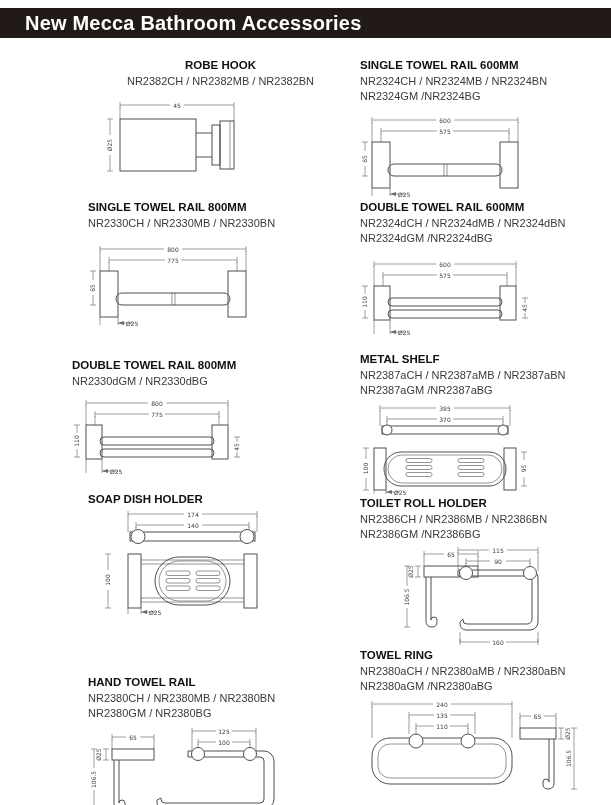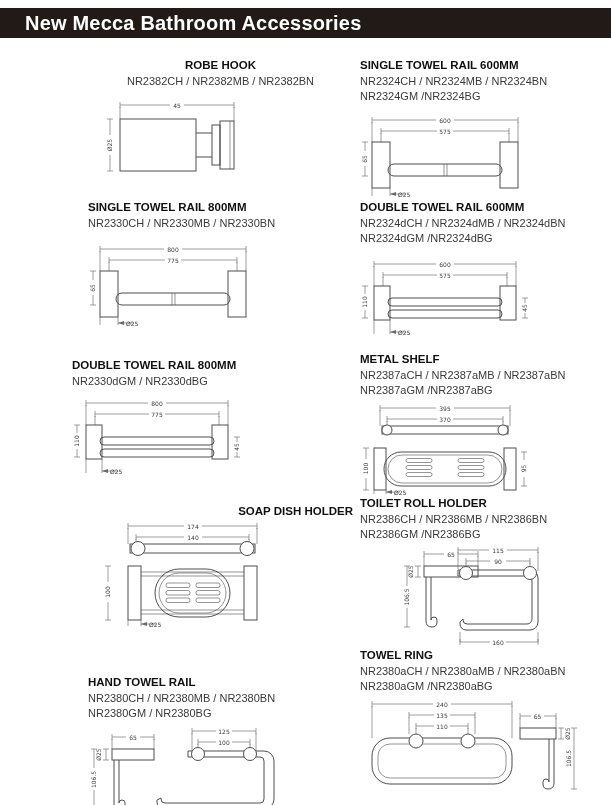--- a/index.html
+++ b/index.html
@@ -181,21 +181,21 @@
       <text class="t" x="6" y="68.5" text-anchor="middle" transform="rotate(-90 6 66.5)">100</text>
       <path class="d" d="M161 50 H167 M161 84 H167 M164 50 V84"></path>
       <rect class="w" x="160" y="58" width="8" height="17"></rect>
       <text class="t" x="164" y="68.5" text-anchor="middle" transform="rotate(-90 164 66.5)">95</text>
       <path class="d" d="M14 88 V92 M26 88 V92 M26 90 H40"></path>
       <path class="arr" d="M26 90 L32 88 L32 92 Z"></path>
       <text class="t" x="34" y="92.5">Ø25</text>
     </svg>
   </div>
 
-  <div class="product" style="left:88px; top:504px;text-align:right;">
+  <div class="product" style="left:88px; top:492px;">
     <div class="ptitle">SOAP DISH HOLDER</div>
     <svg width="185" height="108" viewBox="0 0 185 108" style="margin:2px 0 0 12px;">
       <path class="d" d="M28 3 V9 M157 3 V9 M28 6 H157"></path>
       <rect class="w" x="84" y="1.5" width="18" height="9"></rect>
       <text class="t" x="93" y="8.5" text-anchor="middle">174</text>
       <path class="d" d="M36 14 V20 M149 14 V20 M36 17 H149"></path>
       <rect class="w" x="84" y="12.5" width="18" height="9"></rect>
       <text class="t" x="93" y="19.5" text-anchor="middle">140</text>
       <path class="d" d="M28 8 V24 M157 8 V24 M36 19 V24 M149 19 V24"></path>
       <rect class="s" x="30" y="24" width="125" height="9"></rect>

